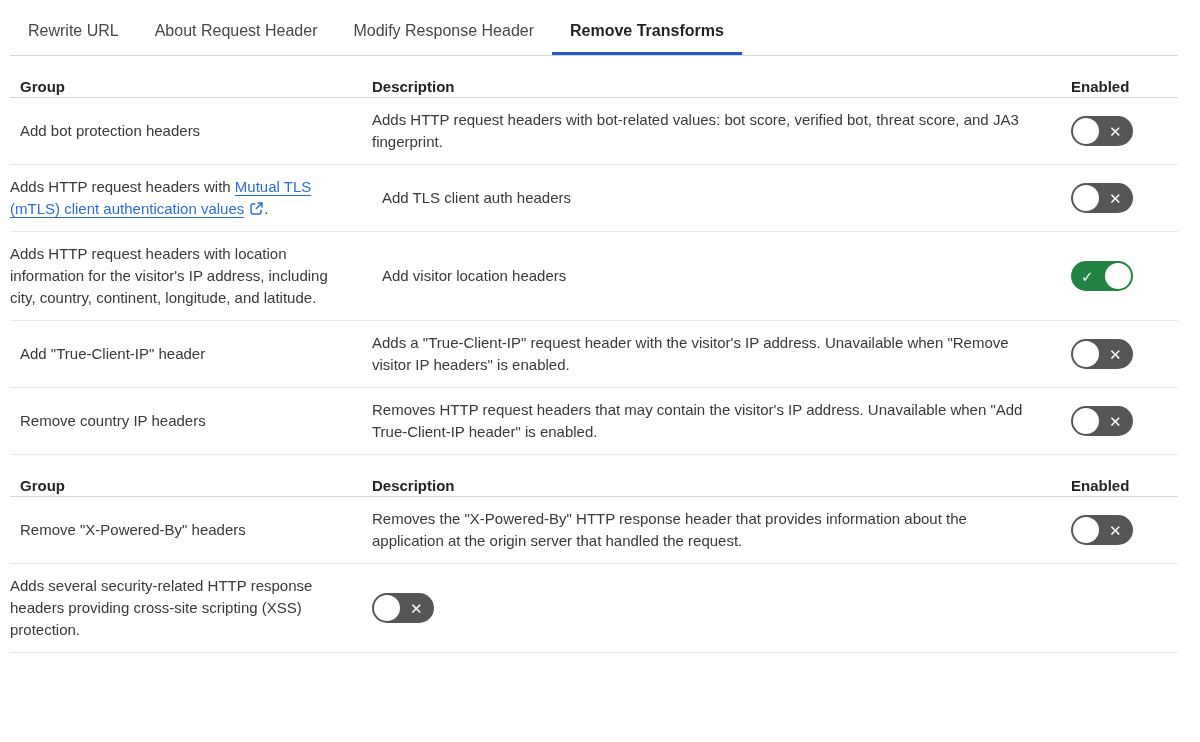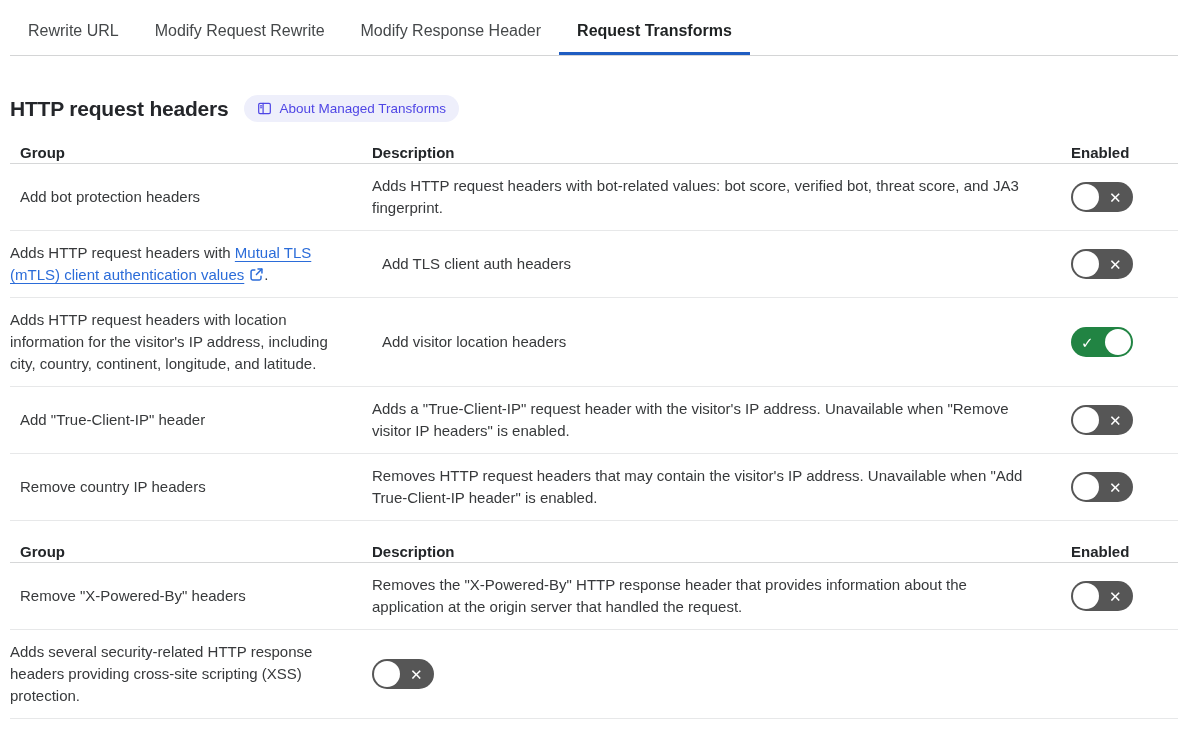--- a/index.html
+++ b/index.html
@@ -124,37 +124,26 @@
 
   section.headers-section { margin-bottom: 2px; }
 </style>
 </head>
 <body>
 
 <div class="page">
 
   <nav class="tabbar" id="tabbar">
       <div class="tab">Rewrite URL</div>
-      <div class="tab">Modify Request Rewrite</div>
+      <div class="tab">About Request Header</div>
       <div class="tab">Modify Response Header</div>
-      <div class="tab active">Request Transforms</div>
+      <div class="tab active">Remove Transforms</div>
     </nav>
 
   <section class="headers-section">
-    <div class="section-head">
-      <h2>HTTP request headers</h2>
-      <span class="badge">
-        <svg width="15" height="15" viewBox="0 0 16 16" fill="none" stroke="currentColor" stroke-width="1.3" stroke-linecap="round">
-          <rect x="1.8" y="2.6" width="12.4" height="10.8" rx="1.4"></rect>
-          <path d="M6.5 2.6v10.8"></path>
-          <path d="M3.7 5.2h1.4M3.7 7.2h1.4"></path>
-        </svg>
-        <span>About Managed Transforms</span>
-      </span>
-    </div>
     <div class="table">
       <div class="thead">
         <div class="cell group">Group</div>
         <div class="cell desc">Description</div>
         <div class="cell">Enabled</div>
       </div>
       <div id="request-rows">
           <div class="trow">
     <div class="cell group">Add bot protection headers</div>
     <div class="cell desc">Adds HTTP request headers with bot-related values: bot score, verified bot, threat score, and JA3 fingerprint.</div>

